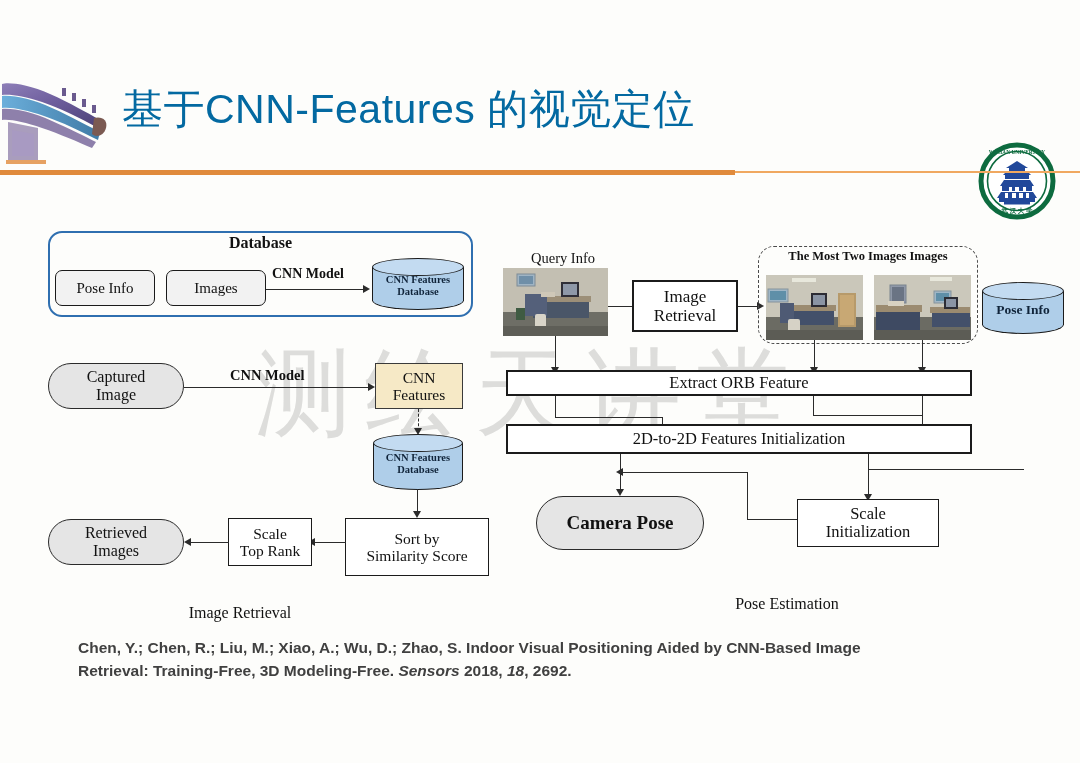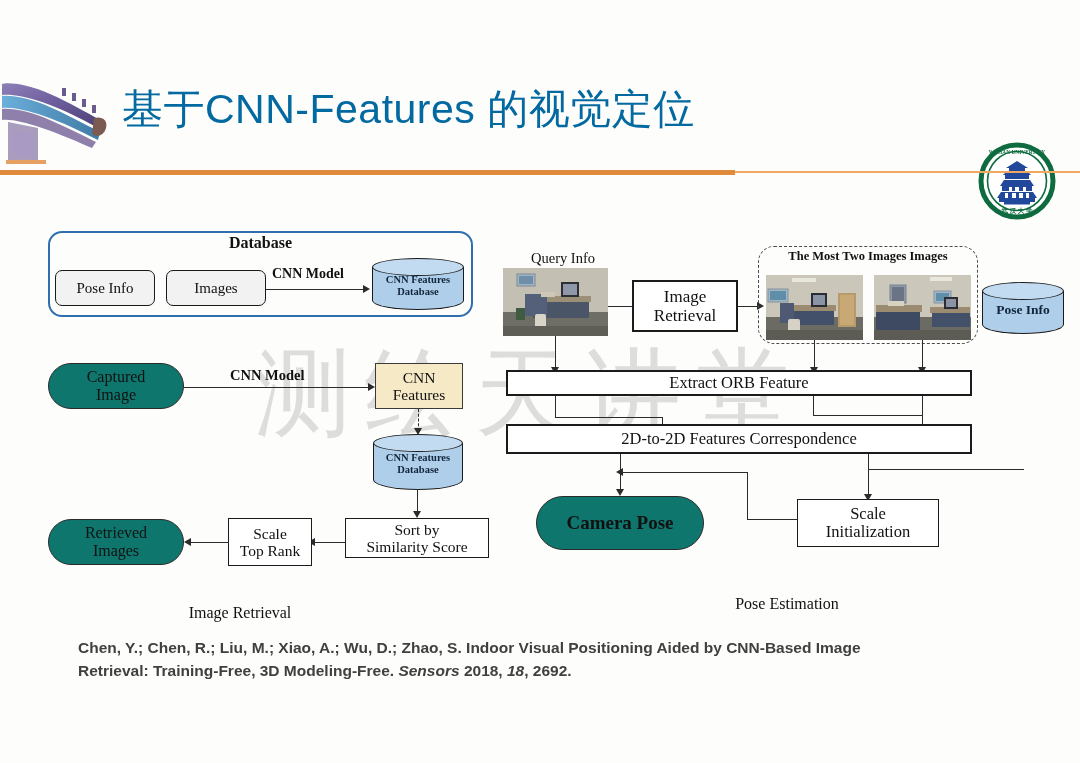--- a/index.html
+++ b/index.html
@@ -51,21 +51,21 @@
     position: absolute;
     display: flex; align-items: center; justify-content: center;
     text-align: center;
     font-family: "Liberation Serif", serif;
     color: #111; line-height: 1.12;
   }
   .rect { border: 1.6px solid #1b1b1b; background: #fff; }
   .rect-thick { border: 2.2px solid #1b1b1b; background: #fff; }
   .pill-rect { border: 1.6px solid #1b1b1b; background: #f2f2f2; border-radius: 7px; }
   .pill {
-    border: 1.7px solid #2a2a2a; background: #0f766e;
+    border: 1.7px solid #2a2a2a; background: #e5e5e5;
     border-radius: 999px;
   }
   .tan { border: 1.6px solid #3a3a3a; background: #f6e9c6; }
 
   
   .cyl { position: absolute; }
   .cyl .body {
     position: absolute; left: 0; top: 9px; width: 100%;
     bottom: 0;
     background: #afcee9;
@@ -265,21 +265,21 @@
     <div class="top"></div>
     <div class="lbl" style="font-size:10.5px; padding-top:4px;">
       <div>CNN Features</div>
       <div>Database</div>
     </div>
   </div>
 
   <div class="ln v" style="left:417px; top:489px; height:26px;"></div>
   <div class="arrow arrow-d" style="left:413px; top:511px;"></div>
 
-  <div class="node rect" style="left:345px; top:518px; width:144px; height:40px; font-size:15.5px;">
+  <div class="node rect" style="left:345px; top:518px; width:144px; height:58px; font-size:15.5px;">
     <div>
       <div>Sort by</div>
       <div>Similarity Score</div>
     </div>
   </div>
 
   <div class="ln h" style="left:312px; top:542px; width:34px;"></div>
   <div class="arrow arrow-l" style="left:308px; top:538px;"></div>
 
   <div class="node rect" style="left:228px; top:518px; width:84px; height:48px; font-size:15.5px;">
@@ -399,21 +399,21 @@
   <div class="ln v" style="left:555px; top:396px; height:22px;"></div>
   <div class="ln h" style="left:555px; top:417px; width:108px;"></div>
   <div class="ln v" style="left:662px; top:417px; height:11px;"></div>
   <div class="arrow arrow-d" style="left:658px; top:425px;"></div>
 
   <div class="ln v" style="left:813px; top:396px; height:20px;"></div>
   <div class="ln h" style="left:813px; top:415px; width:110px;"></div>
   <div class="ln v" style="left:922px; top:396px; height:32px;"></div>
   <div class="arrow arrow-d" style="left:918px; top:425px;"></div>
 
-  <div class="node rect-thick" style="left:506px; top:424px; width:466px; height:30px; font-size:16.5px;">2D-to-2D Features Correspondence</div>
+  <div class="node rect-thick" style="left:506px; top:424px; width:466px; height:30px; font-size:16.5px;">2D-to-2D Features Initialization</div>
 
   <div class="ln v" style="left:620px; top:454px; height:18px;"></div>
   <div class="arrow arrow-d" style="left:616px; top:489px;"></div>
   <div class="ln v" style="left:620px; top:472px; height:20px;"></div>
 
   <div class="ln h" style="left:620px; top:472px; width:128px;"></div>
   <div class="arrow arrow-l" style="left:616px; top:468px;"></div>
   <div class="ln v" style="left:747px; top:472px; height:48px;"></div>
   <div class="ln h" style="left:747px; top:519px; width:50px;"></div>
 

